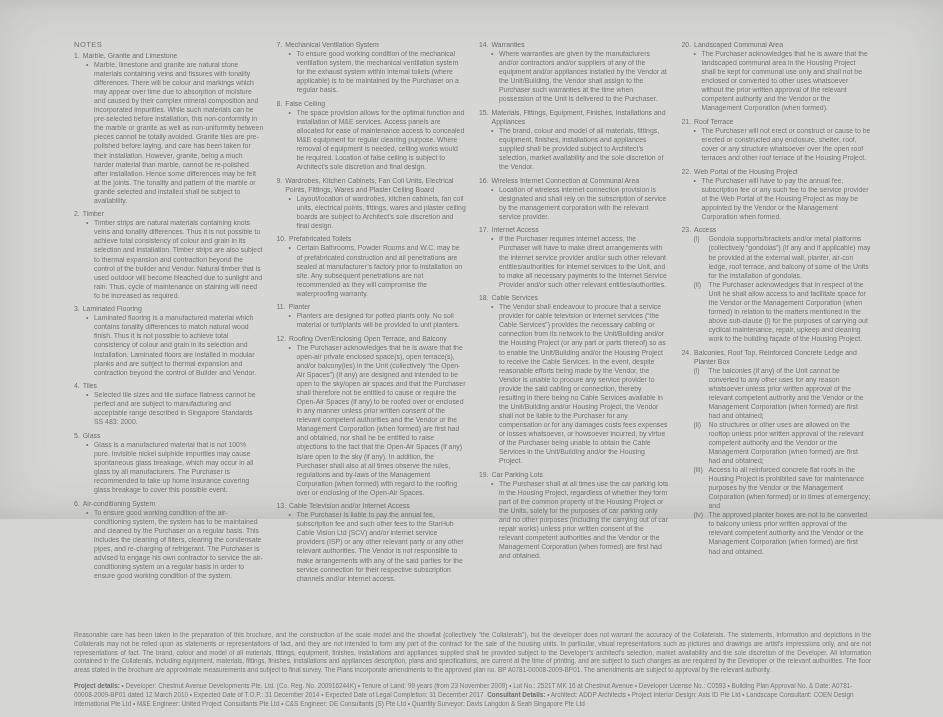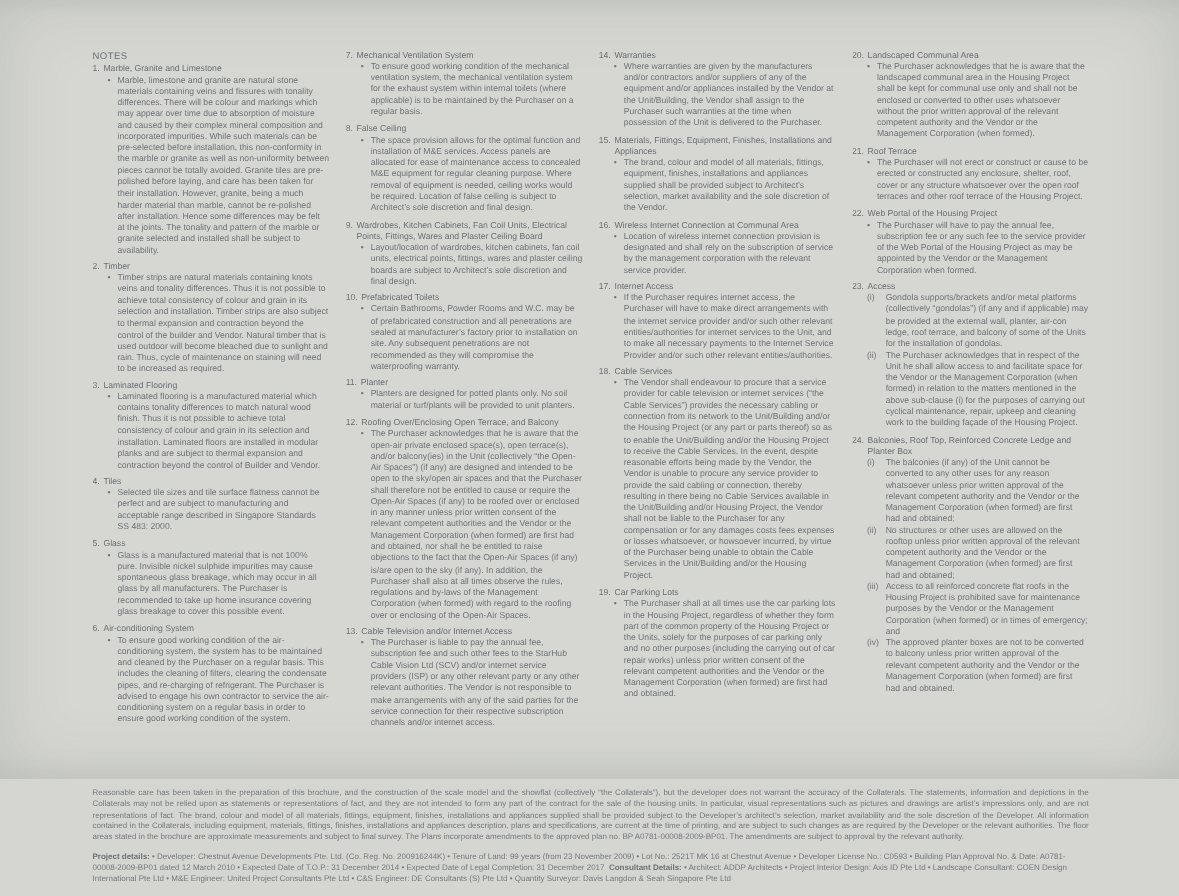--- a/index.html
+++ b/index.html
@@ -4,21 +4,21 @@
 <style>
   html,body{margin:0;padding:0;}
   body{
     width:943px;height:717px;overflow:hidden;
     background:#d5d6d2;
     font-family:"Liberation Sans","DejaVu Sans",sans-serif;
     color:#6f7377;
     -webkit-font-smoothing:antialiased;
   }
   .page{
-    position:relative;width:943px;height:623px;
+    position:relative;width:943px;height:519px;
     box-sizing:border-box;
     padding:40px 72px 0 74px;
     background:linear-gradient(180deg,#cfd0cc 0%,#d6d7d3 2%,#d6d7d3 97%,#cfd0cc 100%);
     box-shadow:inset 0 0 55px rgba(90,95,90,.18);
   }
   .columns{display:flex;gap:13px;height:584px;}
   .col{flex:1 1 0;min-width:0;overflow:hidden;}
   .notes-title{font-size:7.6px;letter-spacing:.4px;margin:0 0 2px 0;color:#6b6f73;}
   .section{margin-bottom:4.5px;}
   .sec-head{display:flex;font-size:6.9px;line-height:1.31;color:#6b6f73;}

